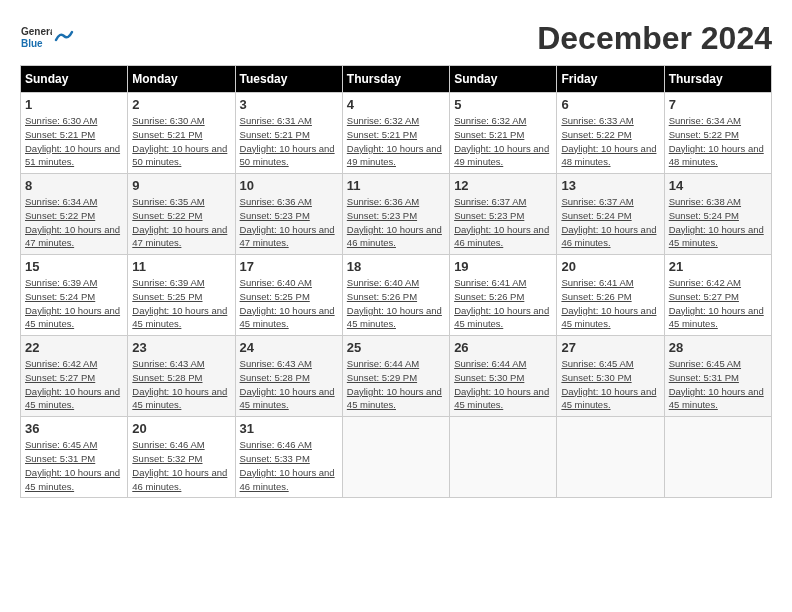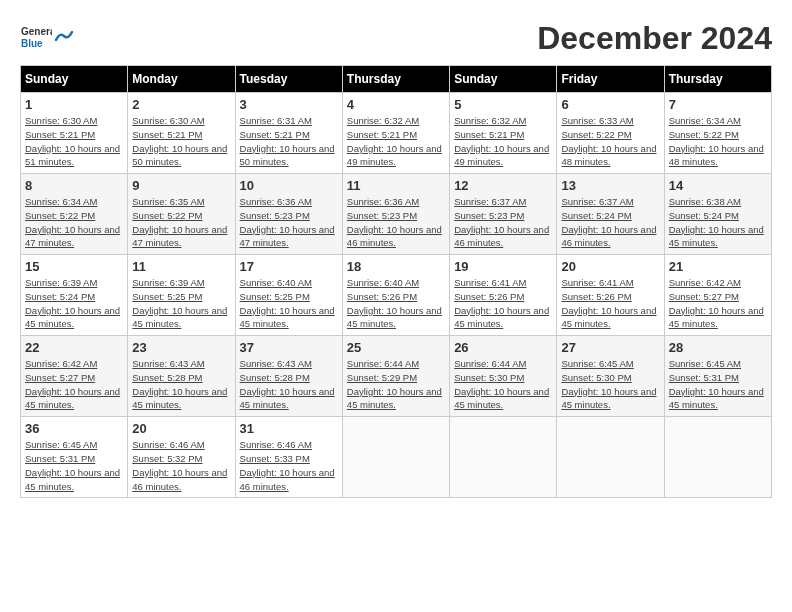--- a/index.html
+++ b/index.html
@@ -280,21 +280,21 @@
 and 45 minutes.</div>
         </td>
         <td>
           <span class="day-number">23</span>
           <div class="day-info">Sunrise: 6:43 AM
 Sunset: 5:28 PM
 Daylight: 10 hours
 and 45 minutes.</div>
         </td>
         <td>
-          <span class="day-number">37</span>
+          <span class="day-number">24</span>
           <div class="day-info">Sunrise: 6:43 AM
 Sunset: 5:28 PM
 Daylight: 10 hours
 and 45 minutes.</div>
         </td>
         <td>
           <span class="day-number">25</span>
           <div class="day-info">Sunrise: 6:44 AM
 Sunset: 5:29 PM
 Daylight: 10 hours

